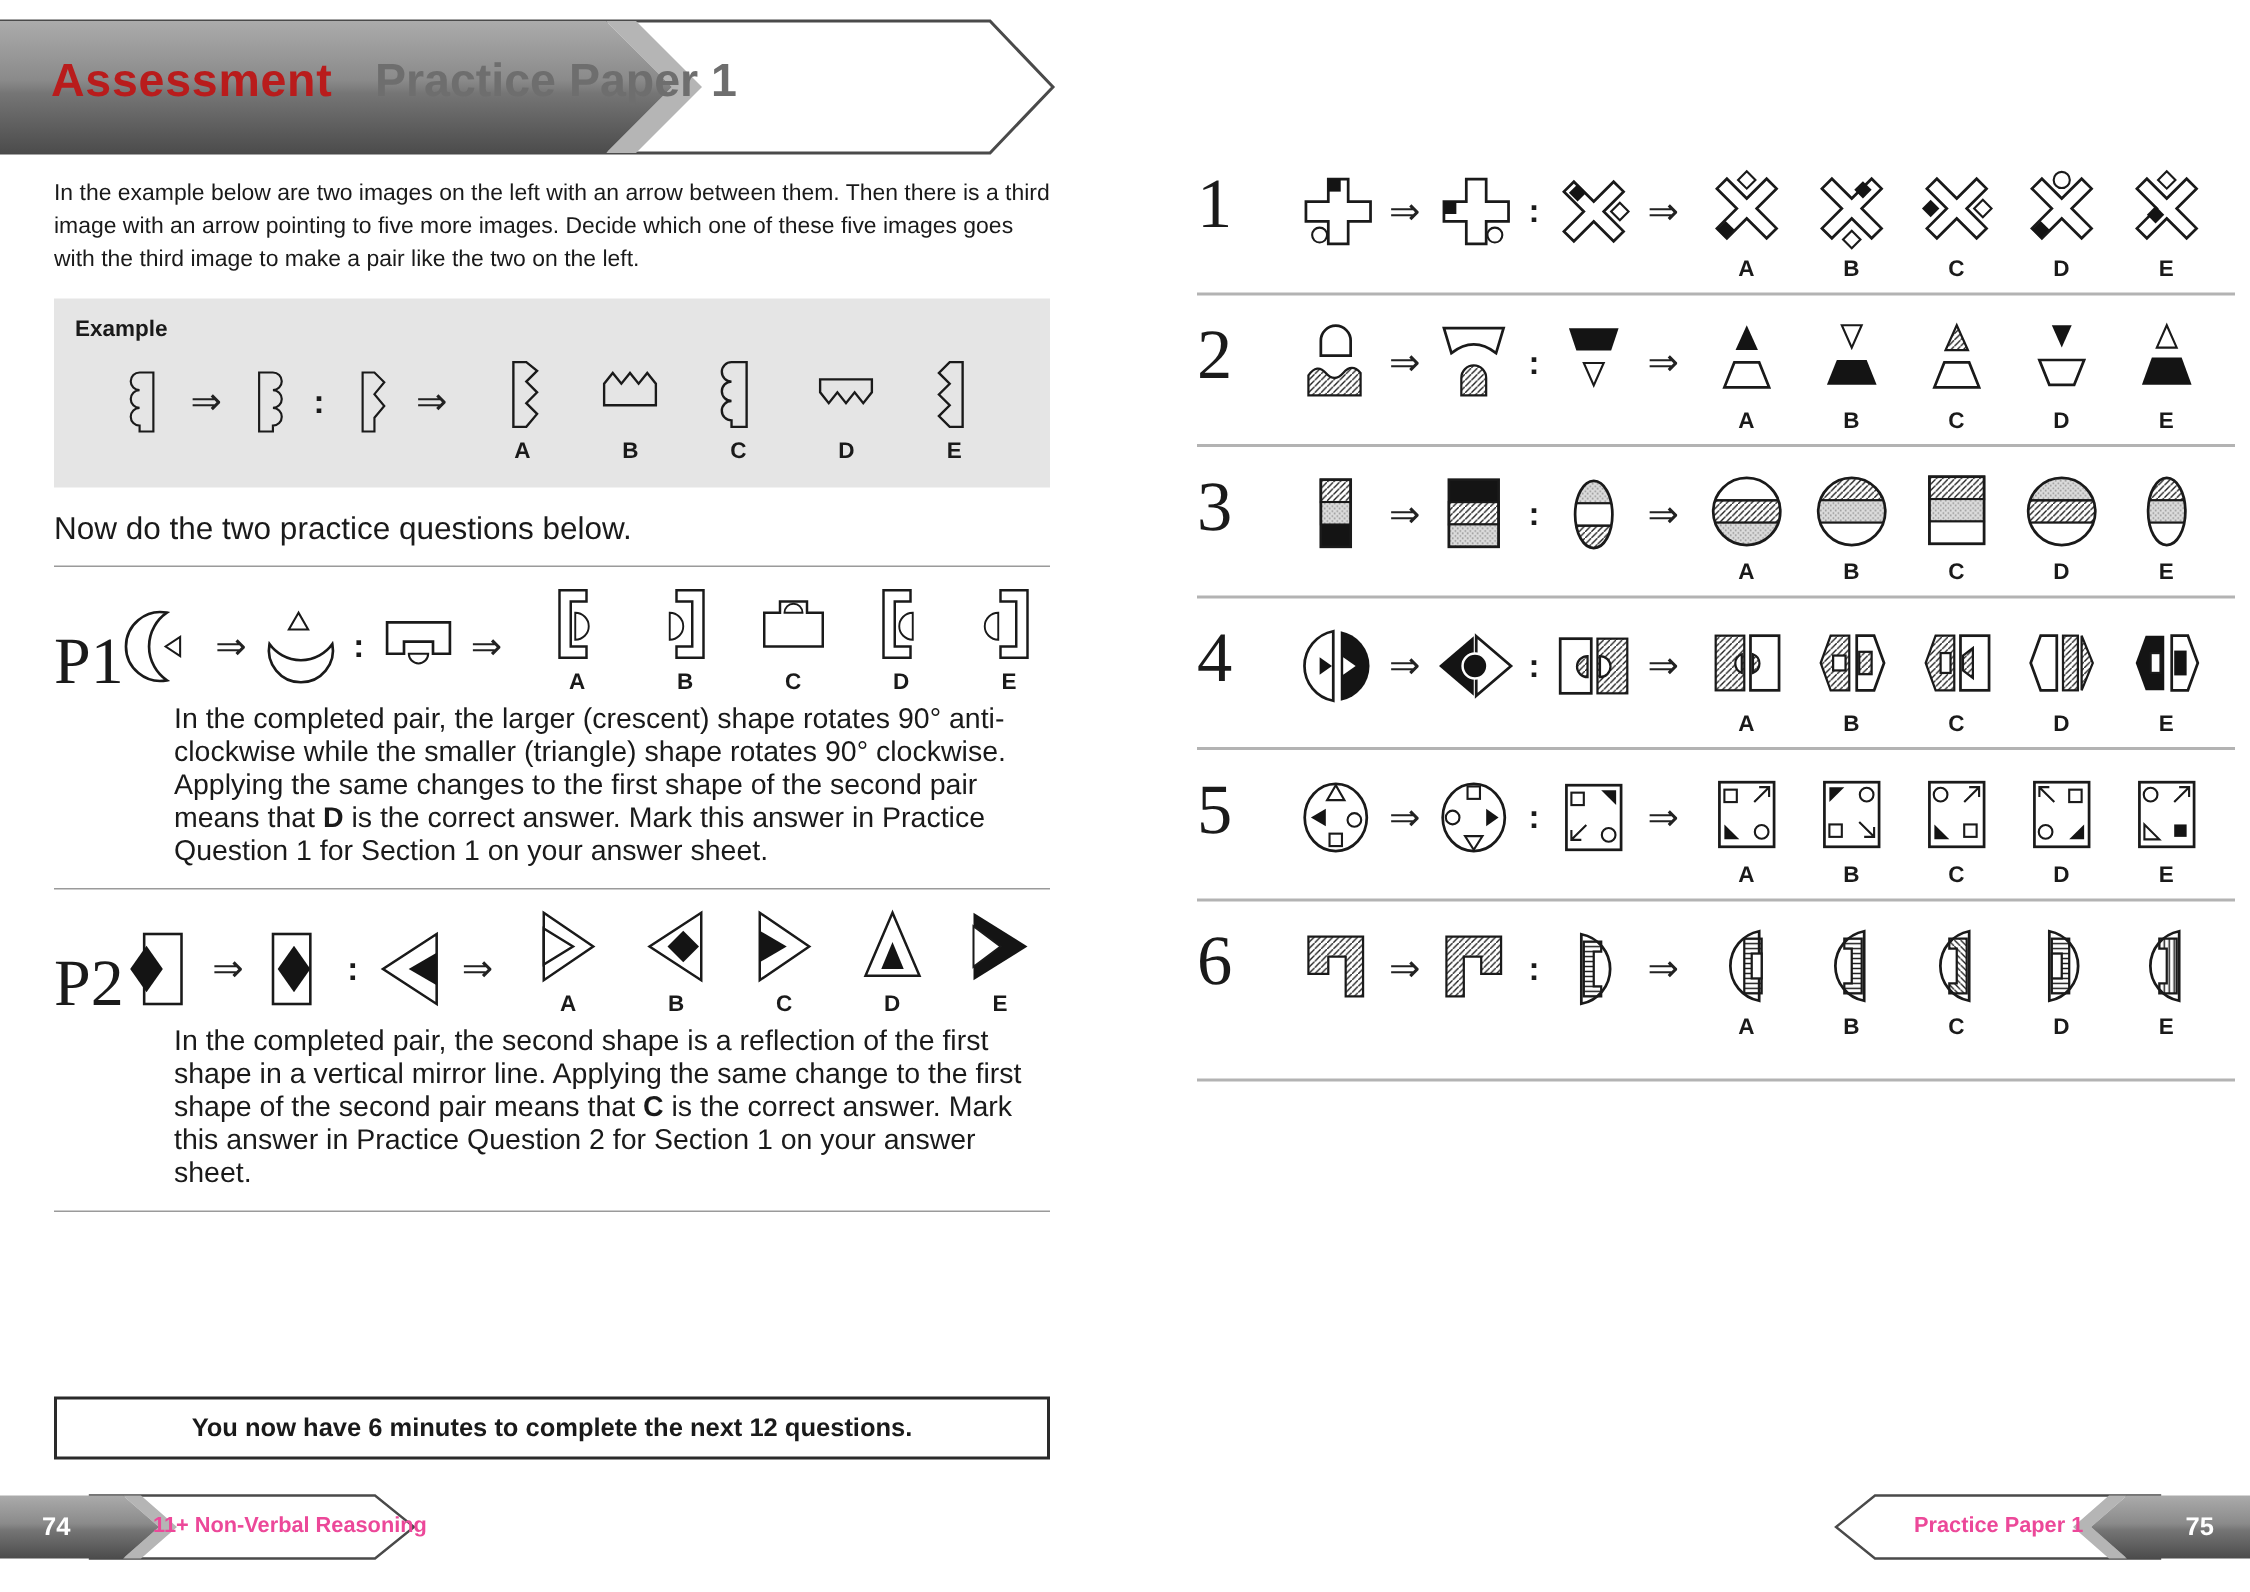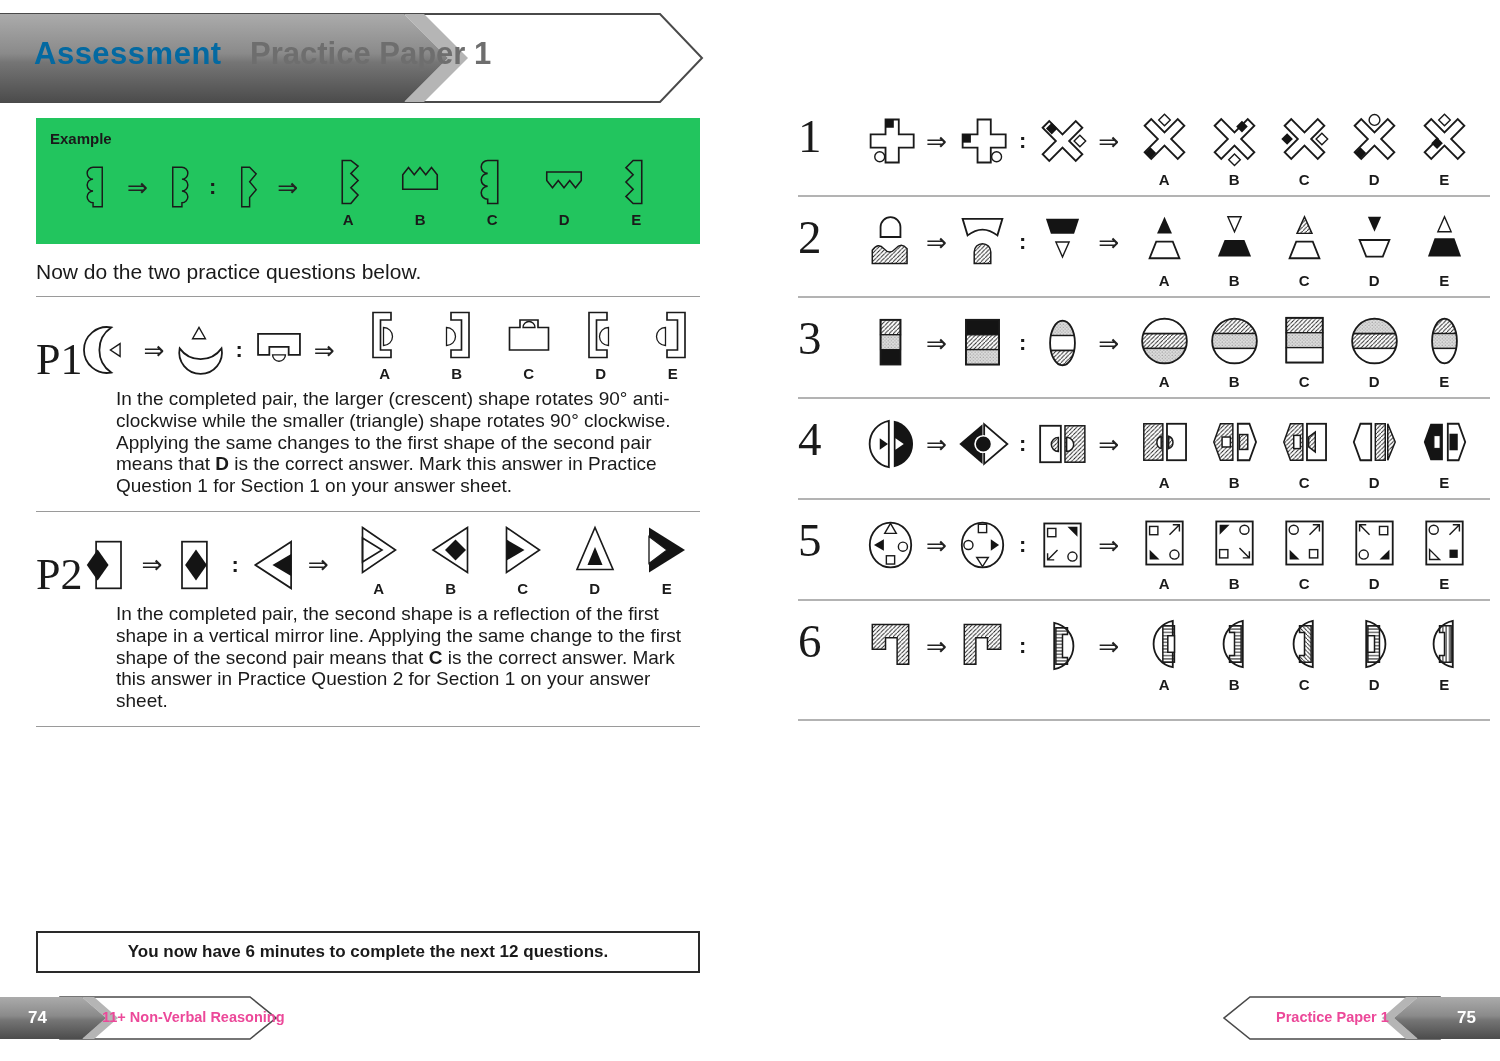--- a/index.html
+++ b/index.html
@@ -2,37 +2,37 @@
 <html><head>
 <meta charset="utf-8">
 <style>
   html,body{margin:0;padding:0;background:#fff;}
   body{width:1500px;height:1061px;font-family:"Liberation Sans",sans-serif;color:#1a1a1a;overflow:hidden;}
   .spread{display:flex;width:1500px;height:1061px;}
   .page{width:750px;height:1061px;position:relative;box-sizing:border-box;}
 
   
   .banner{position:absolute;top:12px;left:0;width:706px;height:92px;}
-  .banner-cat{position:absolute;left:34px;top:24px;font-size:31px;font-weight:bold;color:#0369a1;letter-spacing:.5px;}
+  .banner-cat{position:absolute;left:34px;top:24px;font-size:31px;font-weight:bold;color:#b91c1c;letter-spacing:.5px;}
   .banner-title{position:absolute;left:250px;top:24px;font-size:31px;font-weight:bold;color:#6e6e6e;}
 
   .footerL{position:absolute;bottom:20px;left:0;width:300px;height:46px;}
   .footerR{position:absolute;bottom:20px;right:0;width:300px;height:46px;}
   .foot-num{position:absolute;font-size:17px;font-weight:bold;color:#fff;top:13px;}
   .foot-label{position:absolute;font-size:14.5px;font-weight:bold;color:#ec4899;top:14px;}
   .footerL .foot-num{left:28px;}
   .footerL .foot-label{left:102px;}
   .footerR .foot-num{right:24px;}
   .footerR .foot-label{left:76px;}
 
   
   .lp-content{padding:118px 50px 0 36px;}
   .section-title{text-align:center;font-size:23px;font-weight:bold;margin:0 0 16px;}
   .intro{font-size:15.3px;line-height:21.8px;margin:0 0 16px;}
-  .example-box{background:#22c55e;padding:12px 14px 16px;margin-bottom:16px;}
+  .example-box{background:#e5e5e5;padding:12px 14px 16px;margin-bottom:16px;}
   .example-label{font-size:15px;font-weight:bold;}
   .ex-row{display:flex;align-items:flex-start;margin:8px 0 0 26px;}
   .stems{display:flex;align-items:center;gap:7px;height:64px;}
   .arrow{font-size:25px;color:#222;line-height:1;padding:0 2px;}
   .colon{font-size:22px;font-weight:bold;padding:0 3px;}
   .opts{display:flex;margin-left:12px;}
   .opt{width:72px;display:flex;flex-direction:column;align-items:center;gap:2px;}
   .opt-letter{font-size:15px;font-weight:bold;}
   .ex-expl{font-size:15.3px;line-height:21.8px;margin:10px 0 0;}
   .note{font-size:21px;margin:2px 0 12px;}
@@ -111,20 +111,21 @@
       <svg width="706" height="92" viewBox="0 0 706 92">
         <polygon points="1,2 660,2 702,46 660,90 1,90" fill="#fff" stroke="#4a4a4a" stroke-width="2"></polygon>
         <polygon points="404,2 448,46 404,90 424,90 468,46 424,2" fill="#b5b5b5"></polygon>
         <polygon points="0,2 404,2 448,46 404,90 0,90" fill="url(#gB)"></polygon>
       </svg>
       <span class="banner-cat">Assessment</span>
       <span class="banner-title">Practice Paper 1</span>
     </div>
 
     <div class="lp-content">
+      <p class="intro">In the example below are two images on the left with an arrow between them. Then there is a third image with an arrow pointing to five more images. Decide which one of these five images goes with the third image to make a pair like the two on the left.</p>
 
       <div class="example-box">
         <div class="example-label">Example</div>
         <div class="ex-row">
           <div class="stems">
             <svg class="fig" width="42" height="50" viewBox="0 0 64 72">
               <path class="ol" d="M40,6 H26 A9,9 0 0 0 26,24 A9,9 0 0 0 26,42 A9,9 0 0 0 26,60 L26,66 H40 Z"></path>
               </svg>
             <span class="arrow">⇒</span>
             <svg class="fig" width="42" height="50" viewBox="0 0 64 72">

